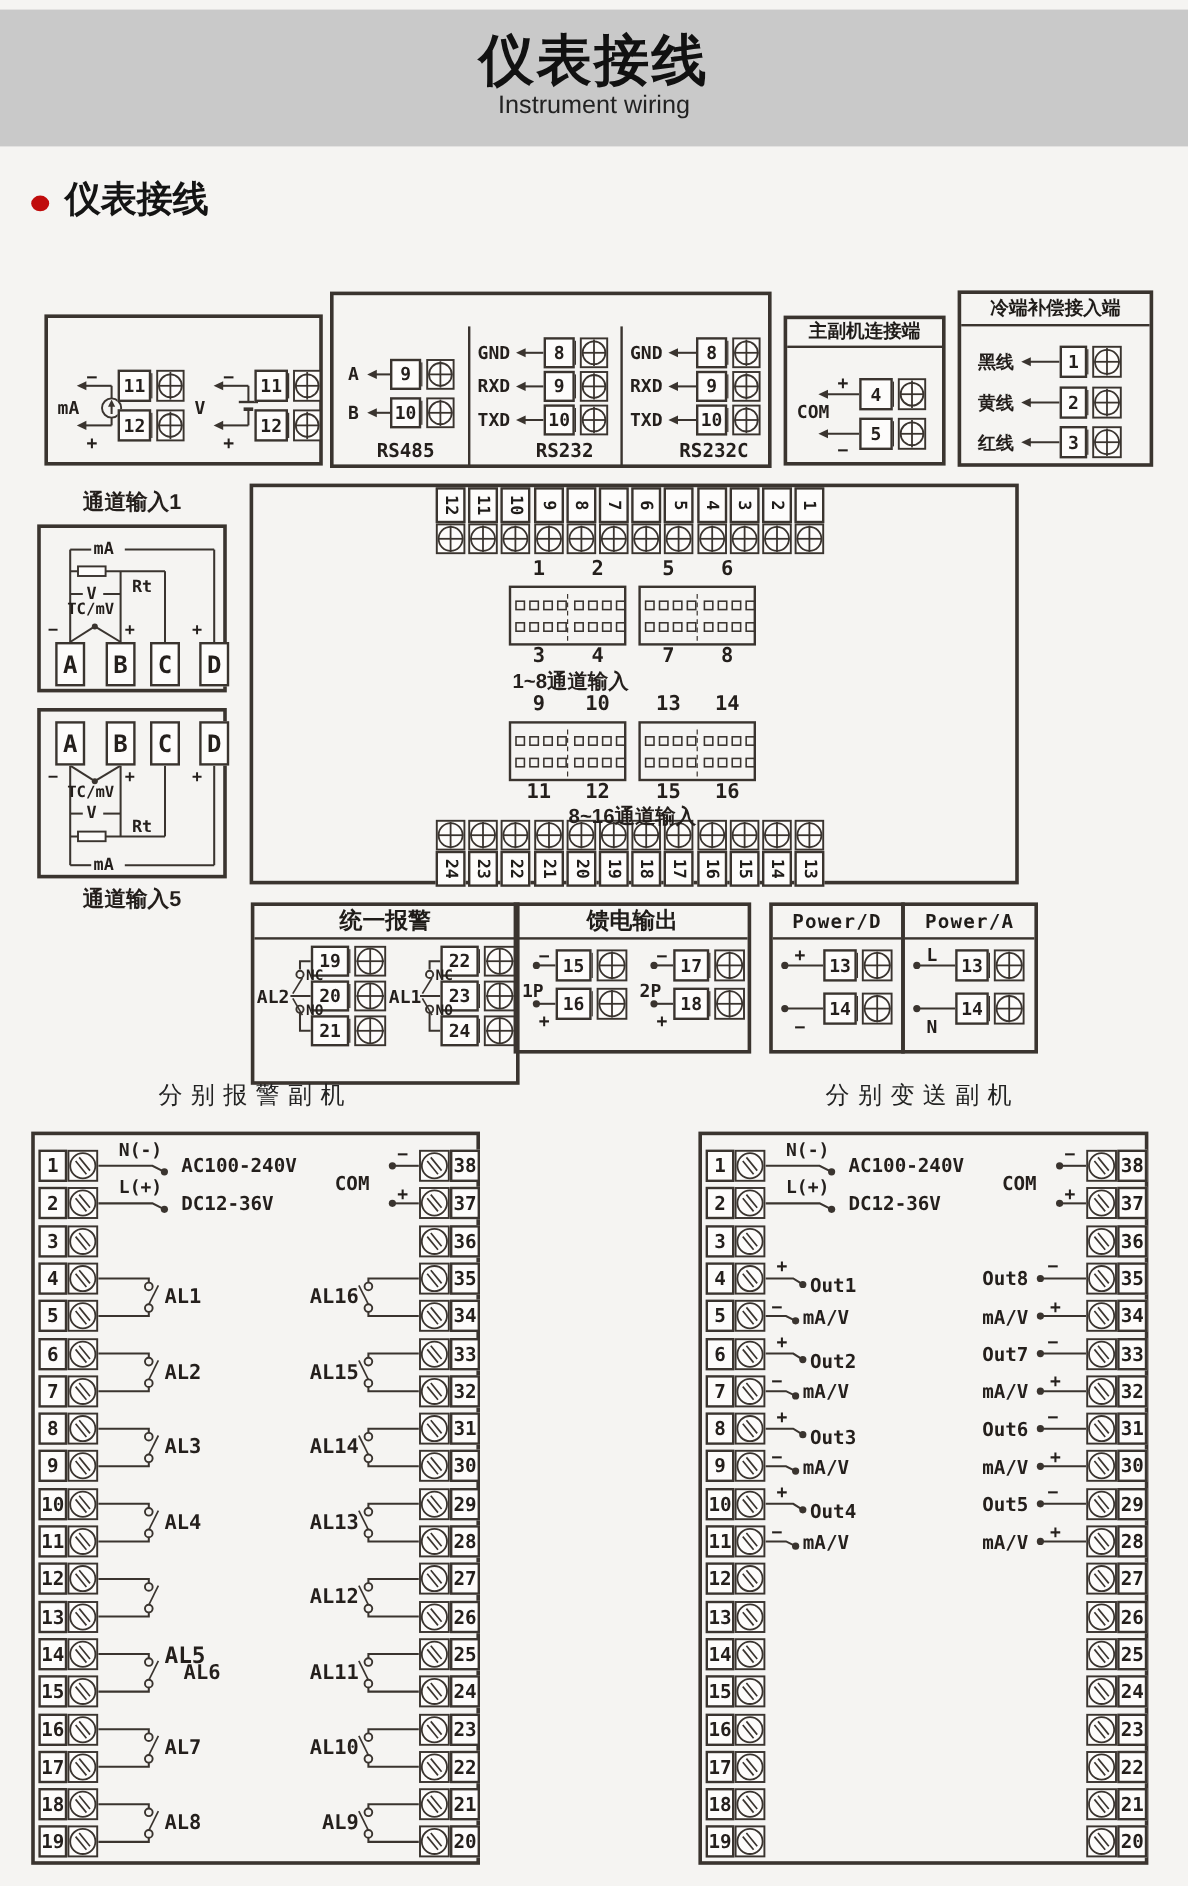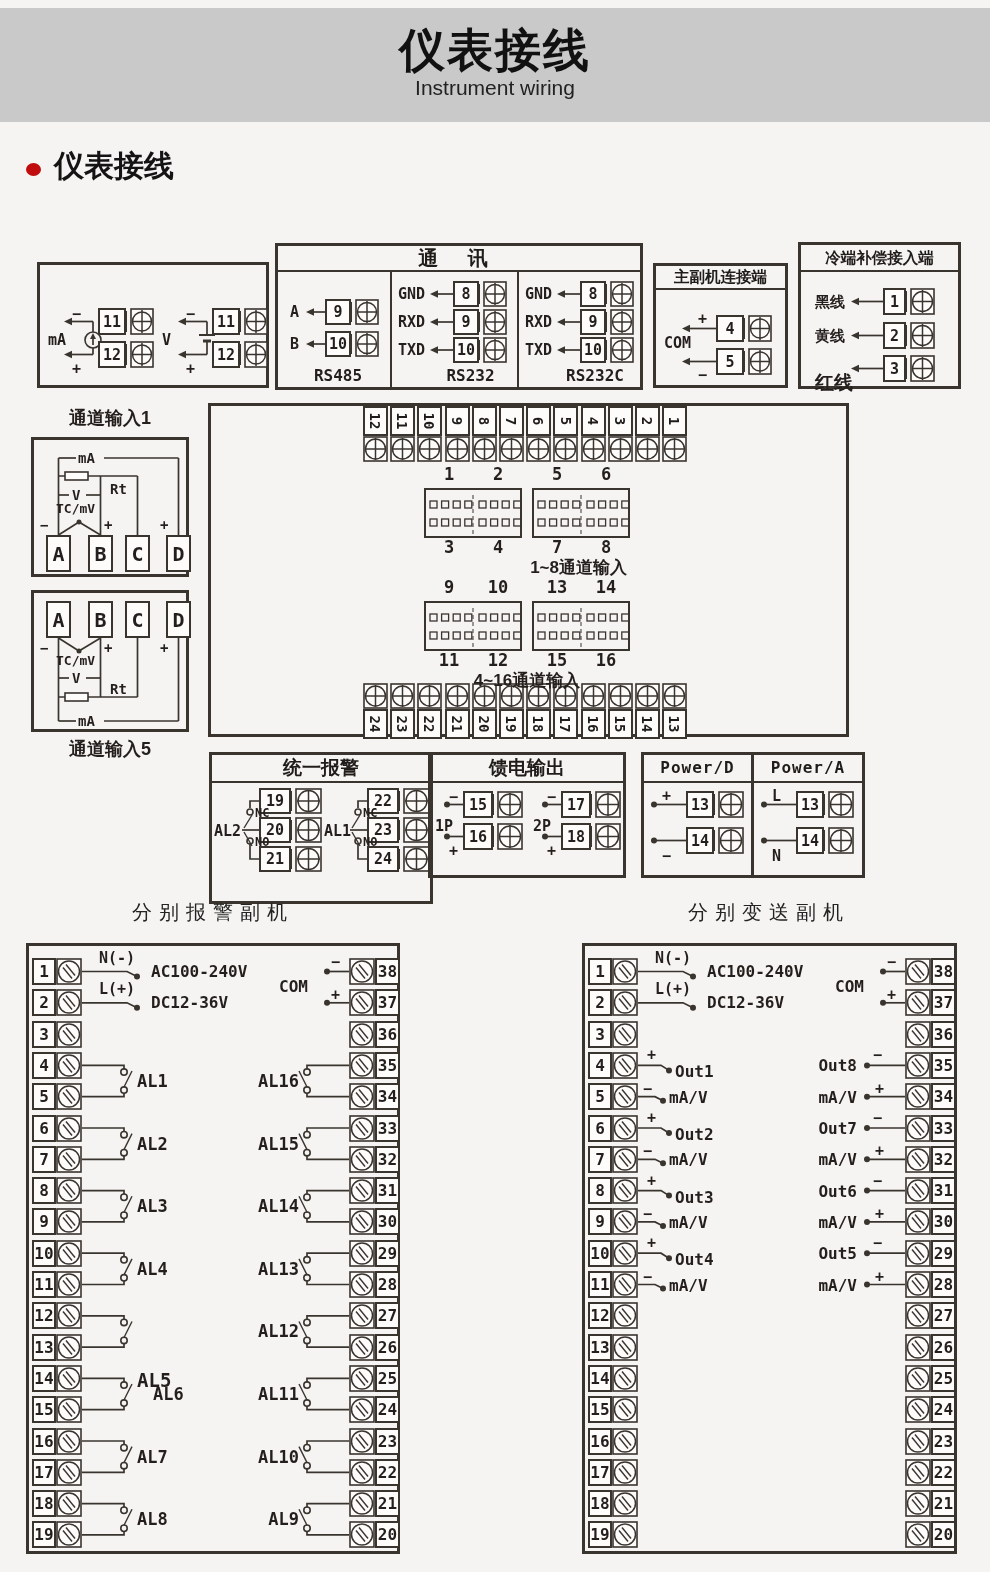--- a/index.html
+++ b/index.html
@@ -93,21 +93,20 @@
       <svg width="24" height="27" style="position:absolute;left:0;top:0">
   <rect x="1" y="1" width="22" height="25" fill="#fdfcfb" stroke="#3a342f" stroke-width="1.6"></rect>
   <circle cx="12" cy="13.5" r="9.5" fill="none" stroke="#3a342f" stroke-width="1.5"></circle>
   <line x1="12" y1="2" x2="12" y2="25" stroke="#3a342f" stroke-width="1.5"></line>
   <line x1="2" y1="13.5" x2="22" y2="13.5" stroke="#3a342f" stroke-width="1.5"></line>
       </svg>
     </div>
   </div>
 
 <div class="box" style="left:275px;top:243px;width:368px;height:147px">
-  <div class="box-title" style="height:26px;font-size:20px;line-height:24px;letter-spacing:12px">通 讯</div>
 <svg width="368" height="147">
       <path d="M113 26 V144" fill="none" stroke="#3a342f" stroke-width="2"></path>
       <path d="M240 26 V144" fill="none" stroke="#3a342f" stroke-width="2"></path>
       <path d="M32 66 H47" fill="none" stroke="#3a342f" stroke-width="1.7"></path>
       <polygon points="28,66 36,62.2 36,69.8" fill="#3a342f"></polygon>
       <path d="M32 98 H47" fill="none" stroke="#3a342f" stroke-width="1.7"></path>
       <polygon points="28,98 36,94.2 36,101.8" fill="#3a342f"></polygon>
       <path d="M156 48 H175" fill="none" stroke="#3a342f" stroke-width="1.7"></path>
       <polygon points="152,48 160,44.2 160,51.8" fill="#3a342f"></polygon>
       <path d="M156 76 H175" fill="none" stroke="#3a342f" stroke-width="1.7"></path>
@@ -272,21 +271,21 @@
     <div class="thinbox mono" style="left: 82px; top: 77px; width: 23px; height: 27px; font-size: 15px; display: flex; align-items: center; justify-content: center; font-weight: bold; color: rgb(36, 31, 28);">2</div>
     <div class="abs" style="left: 105px; top: 80px; width: 4px; height: 21px; border-left: 1.4px solid rgb(58, 52, 47); border-right: 1.4px solid rgb(58, 52, 47);"></div>
     <div class="abs" style="left: 109px; top: 77px; width: 25px; height: 27px;">
       <svg width="25" height="27" style="position:absolute;left:0;top:0">
   <rect x="1" y="1" width="23" height="25" fill="#fdfcfb" stroke="#3a342f" stroke-width="1.6"></rect>
   <circle cx="12.5" cy="13.5" r="10" fill="none" stroke="#3a342f" stroke-width="1.5"></circle>
   <line x1="12.5" y1="2" x2="12.5" y2="25" stroke="#3a342f" stroke-width="1.5"></line>
   <line x1="2" y1="13.5" x2="23" y2="13.5" stroke="#3a342f" stroke-width="1.5"></line>
       </svg>
     </div>
-    <span class="lab" style="left: 14px; top: 115px; font-size: 19px; font-weight: bold; margin-top: 10px;">红线</span>
+    <span class="lab" style="left: 14px; top: 115px; font-size: 15px; font-weight: bold;">红线</span>
     <div class="thinbox mono" style="left: 82px; top: 110px; width: 23px; height: 27px; font-size: 15px; display: flex; align-items: center; justify-content: center; font-weight: bold; color: rgb(36, 31, 28);">3</div>
     <div class="abs" style="left: 105px; top: 113px; width: 4px; height: 21px; border-left: 1.4px solid rgb(58, 52, 47); border-right: 1.4px solid rgb(58, 52, 47);"></div>
     <div class="abs" style="left: 109px; top: 110px; width: 25px; height: 27px;">
       <svg width="25" height="27" style="position:absolute;left:0;top:0">
   <rect x="1" y="1" width="23" height="25" fill="#fdfcfb" stroke="#3a342f" stroke-width="1.6"></rect>
   <circle cx="12.5" cy="13.5" r="10" fill="none" stroke="#3a342f" stroke-width="1.5"></circle>
   <line x1="12.5" y1="2" x2="12.5" y2="25" stroke="#3a342f" stroke-width="1.5"></line>
   <line x1="2" y1="13.5" x2="23" y2="13.5" stroke="#3a342f" stroke-width="1.5"></line>
       </svg>
     </div>
@@ -660,21 +659,21 @@
         <rect x="64.6" y="29" width="7" height="7" fill="none" stroke="#3a342f" stroke-width="1.3"></rect>
         <rect x="76.2" y="29" width="7" height="7" fill="none" stroke="#3a342f" stroke-width="1.3"></rect>
         <rect x="87.8" y="29" width="7" height="7" fill="none" stroke="#3a342f" stroke-width="1.3"></rect>
         <line x1="47" y1="5" x2="47" y2="45" stroke="#3a342f" stroke-width="1" stroke-dasharray="4 3"></line>
       </svg>
     </div>
     <span class="lab mono" style="left: 331px; top: 58px; font-size: 17px; font-weight: bold; width: 30px; text-align: center;">5</span>
     <span class="lab mono" style="left: 380px; top: 58px; font-size: 17px; font-weight: bold; width: 30px; text-align: center;">6</span>
     <span class="lab mono" style="left: 331px; top: 131px; font-size: 17px; font-weight: bold; width: 30px; text-align: center;">7</span>
     <span class="lab mono" style="left: 380px; top: 131px; font-size: 17px; font-weight: bold; width: 30px; text-align: center;">8</span>
-    <span class="lab" style="left: 216px; top: 150px; font-size: 17px; font-weight: bold; width: 200px; text-align: right;">1~8通道输入</span>
+    <span class="lab" style="left: 216px; top: 150px; font-size: 17px; font-weight: bold; width: 200px; text-align: left;">1~8通道输入</span>
     <div class="thinbox" style="left: 213px; top: 195px; width: 98px; height: 50px; background: transparent;">
       <svg width="98" height="50" style="position:absolute;left:0;top:0">
         <rect x="4" y="11" width="7" height="7" fill="none" stroke="#3a342f" stroke-width="1.3"></rect>
         <rect x="15.6" y="11" width="7" height="7" fill="none" stroke="#3a342f" stroke-width="1.3"></rect>
         <rect x="27.2" y="11" width="7" height="7" fill="none" stroke="#3a342f" stroke-width="1.3"></rect>
         <rect x="38.8" y="11" width="7" height="7" fill="none" stroke="#3a342f" stroke-width="1.3"></rect>
         <rect x="53" y="11" width="7" height="7" fill="none" stroke="#3a342f" stroke-width="1.3"></rect>
         <rect x="64.6" y="11" width="7" height="7" fill="none" stroke="#3a342f" stroke-width="1.3"></rect>
         <rect x="76.2" y="11" width="7" height="7" fill="none" stroke="#3a342f" stroke-width="1.3"></rect>
         <rect x="87.8" y="11" width="7" height="7" fill="none" stroke="#3a342f" stroke-width="1.3"></rect>
@@ -711,21 +710,21 @@
         <rect x="64.6" y="29" width="7" height="7" fill="none" stroke="#3a342f" stroke-width="1.3"></rect>
         <rect x="76.2" y="29" width="7" height="7" fill="none" stroke="#3a342f" stroke-width="1.3"></rect>
         <rect x="87.8" y="29" width="7" height="7" fill="none" stroke="#3a342f" stroke-width="1.3"></rect>
         <line x1="47" y1="5" x2="47" y2="45" stroke="#3a342f" stroke-width="1" stroke-dasharray="4 3"></line>
       </svg>
     </div>
     <span class="lab mono" style="left: 331px; top: 171px; font-size: 17px; font-weight: bold; width: 30px; text-align: center;">13</span>
     <span class="lab mono" style="left: 380px; top: 171px; font-size: 17px; font-weight: bold; width: 30px; text-align: center;">14</span>
     <span class="lab mono" style="left: 331px; top: 244px; font-size: 17px; font-weight: bold; width: 30px; text-align: center;">15</span>
     <span class="lab mono" style="left: 380px; top: 244px; font-size: 17px; font-weight: bold; width: 30px; text-align: center;">16</span>
-    <span class="lab" style="left: 216px; top: 263px; font-size: 17px; font-weight: bold; width: 200px; text-align: center;">4~16通道输入</span>
+    <span class="lab" style="left: 216px; top: 263px; font-size: 17px; font-weight: bold; width: 200px; text-align: center;">8~16通道输入</span>
   </div>
 
 <div class="box" style="left:209px;top:752px;width:224px;height:152px">
   <div class="box-title" style="height:28px;font-size:19px;line-height:25px">统一报警</div>
 <svg width="224" height="126">
       <path d="M47 46 H38 V53" fill="none" stroke="#3a342f" stroke-width="1.7"></path>
       <circle cx="38" cy="57" r="3" fill="none" stroke="#3a342f" stroke-width="1.6"></circle>
       <path d="M32 73 L40 60" fill="none" stroke="#3a342f" stroke-width="1.4"></path>
       <path d="M47 75 H30" fill="none" stroke="#3a342f" stroke-width="1.7"></path>
       <path d="M32 77 L40 91" fill="none" stroke="#3a342f" stroke-width="1.4"></path>

